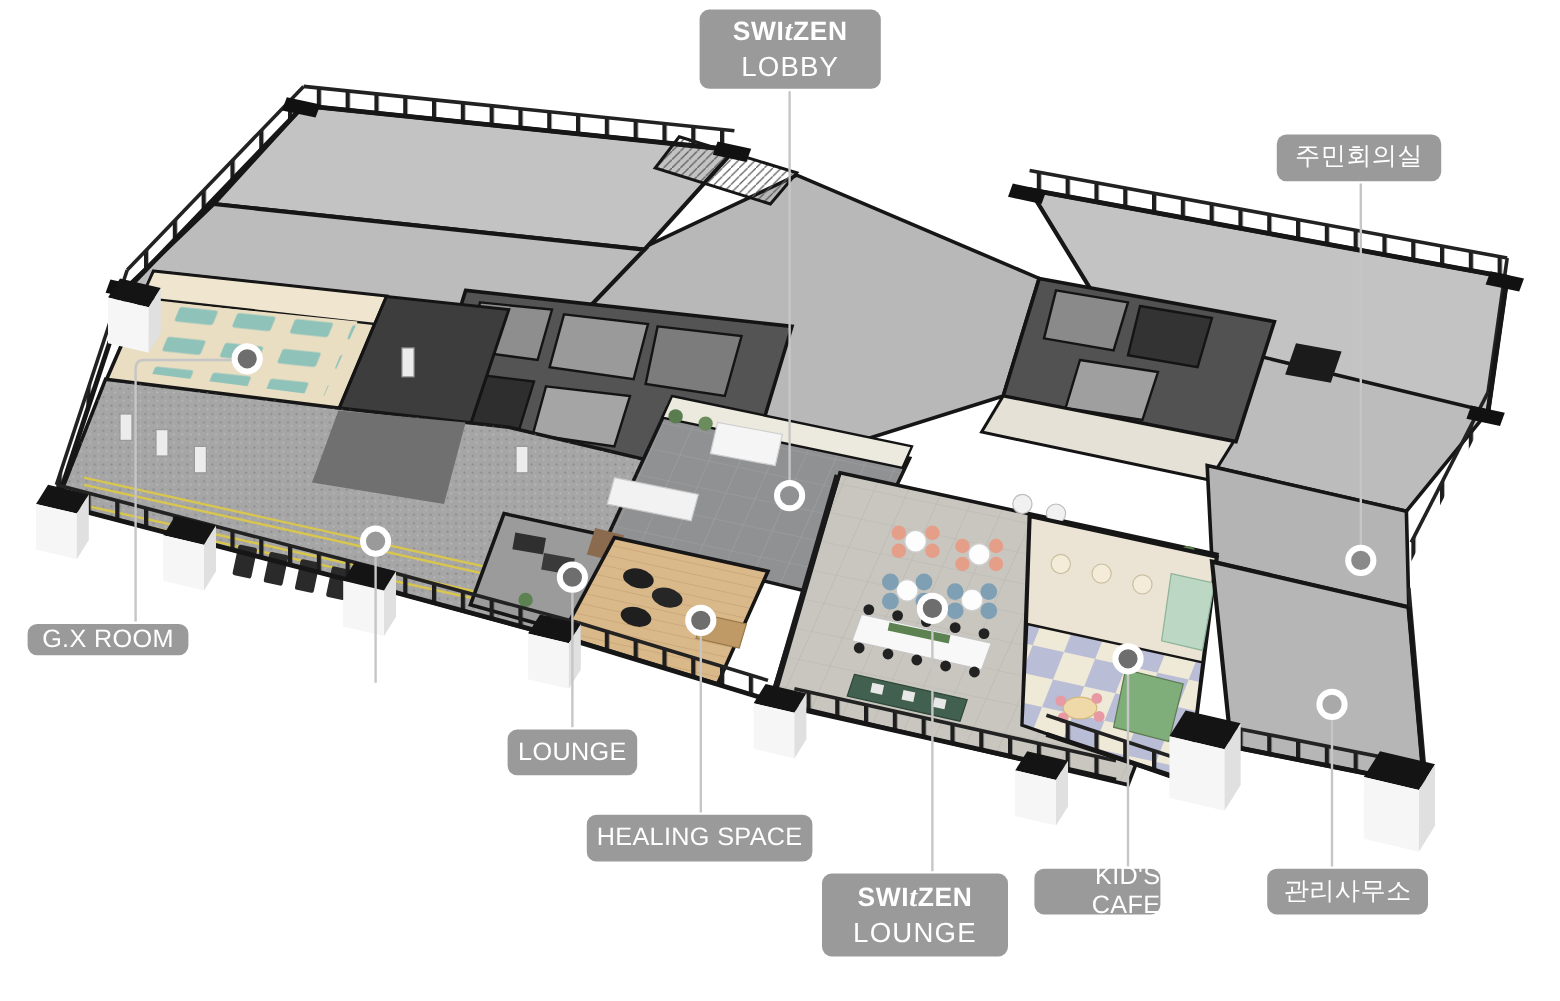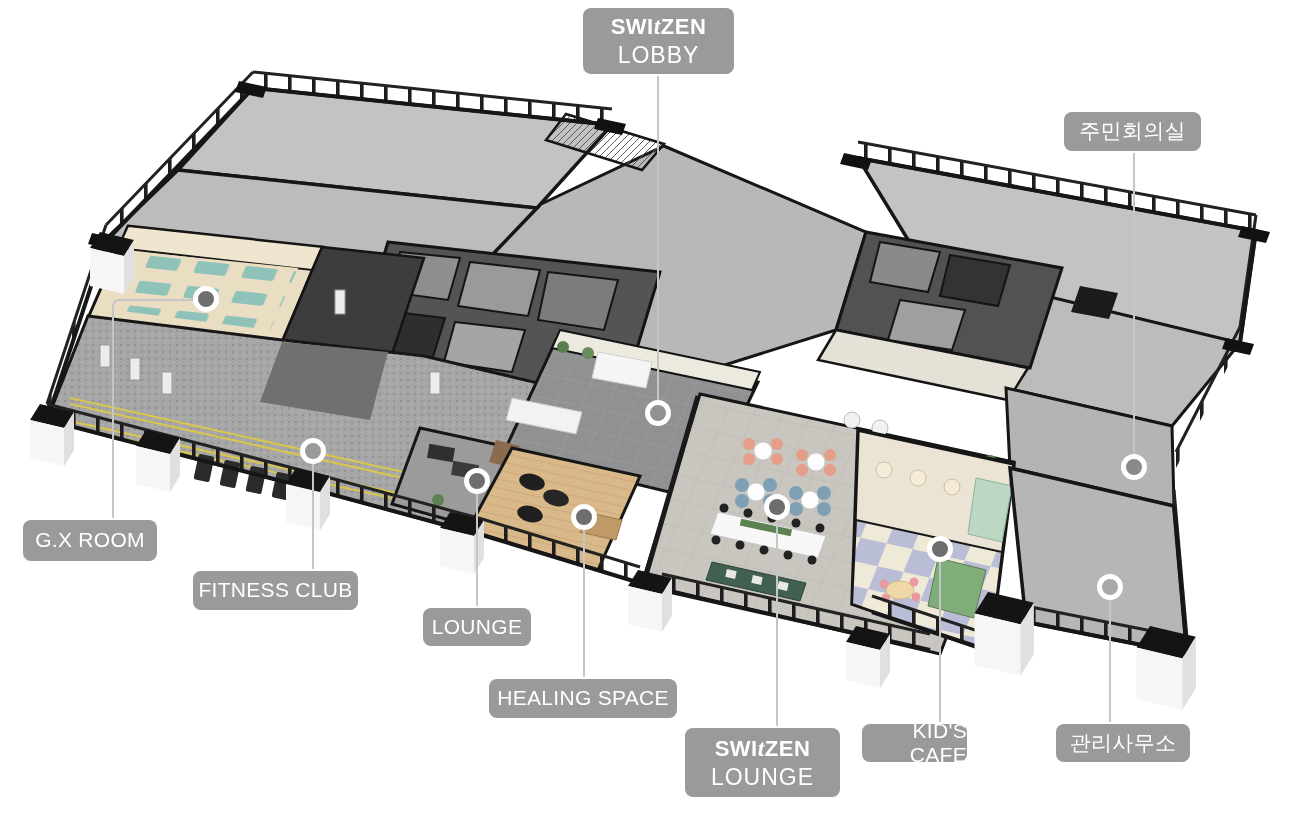--- a/index.html
+++ b/index.html
@@ -356,27 +356,24 @@
 
   <div class="chip" style="left:583px;top:8px;width:151px;height:66px">
     <div class="brandline"><span>SWI</span><span class="iti">t</span><span>ZEN</span></div>
     <span class="chip-sub">LOBBY</span>
   </div>
 
   <div class="chip" style="left:1064px;top:112px;width:137px;height:39px">
     <span class="chip-text">주민회의실</span>
   </div>
 
-  <div class="chip" style="left:23px;top:520px;width:134px;height:41px">
+  <div class="chip" style="left:23px;top:520px;width:134px;height:26px">
     <span class="chip-text">G.X ROOM</span>
   </div>
 
-  <div class="chip" style="left:193px;top:571px;width:165px;height:39px">
-    <span class="chip-text">FITNESS CLUB</span>
-  </div>
 
   <div class="chip" style="left:423px;top:608px;width:108px;height:38px">
     <span class="chip-text">LOUNGE</span>
   </div>
 
   <div class="chip" style="left:489px;top:679px;width:188px;height:39px">
     <span class="chip-text">HEALING SPACE</span>
   </div>
 
   <div class="chip" style="left:685px;top:728px;width:155px;height:69px">

